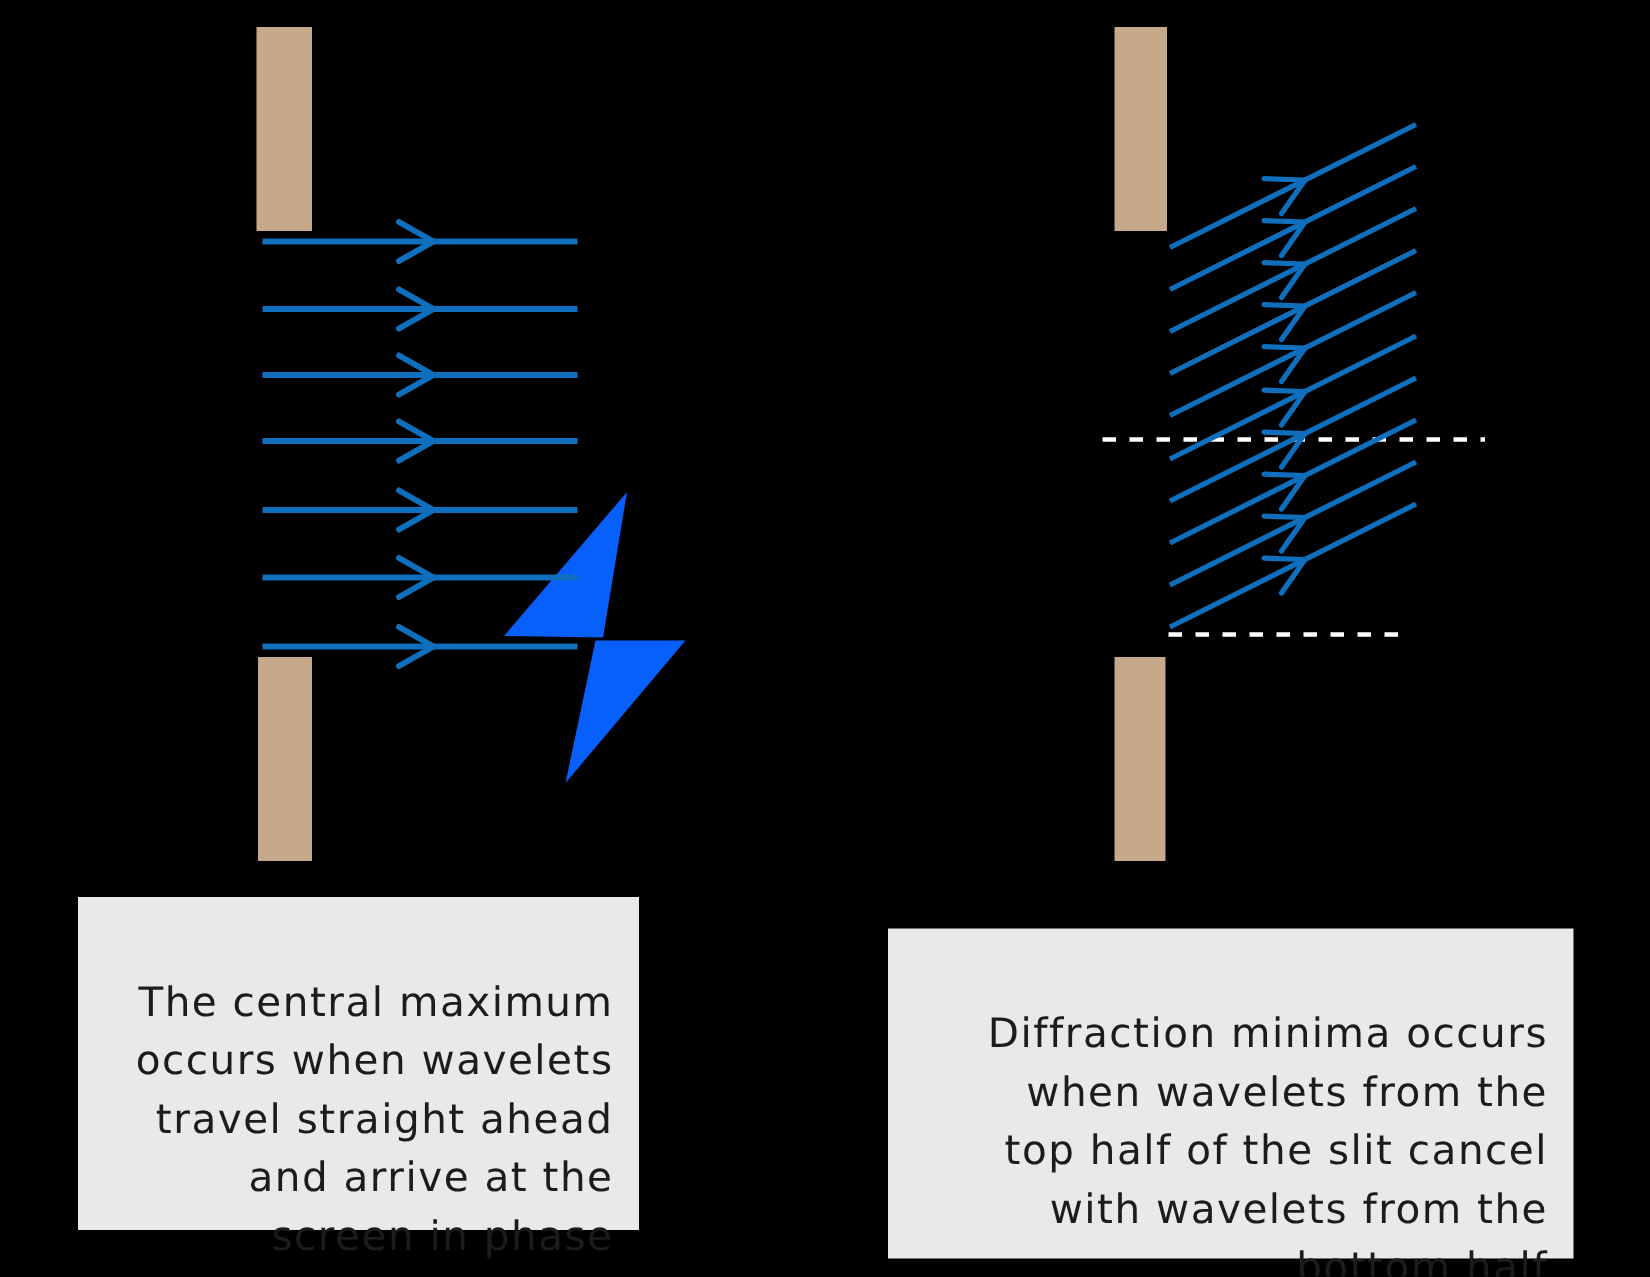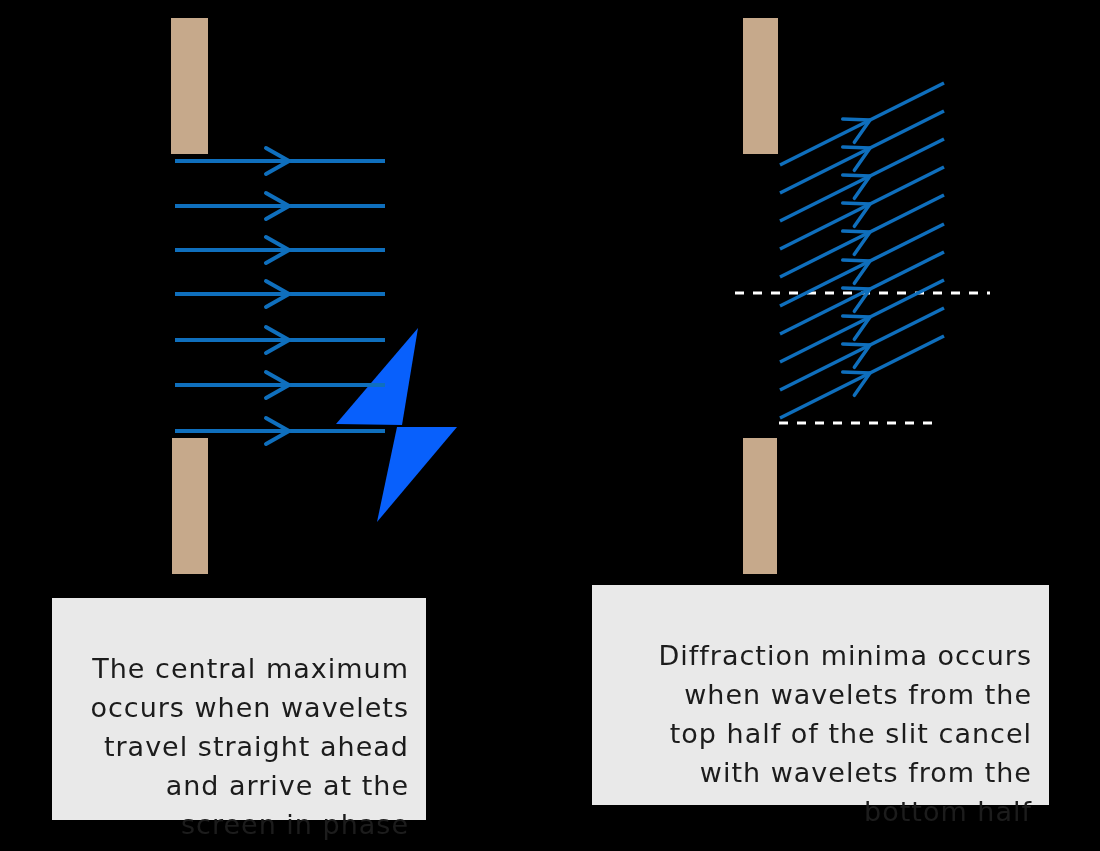--- a/index.html
+++ b/index.html
@@ -34,21 +34,21 @@
     color:var(--caption-text);
     font-size:27px;
     line-height:39px;
     letter-spacing:1px;
     padding:12px 17px;
     box-sizing:border-box;
     white-space:pre-line;
     text-align:right;
   }
   .caption-left{left:52px;top:598px;width:374px;height:222px;}
-  .caption-right{left:592px;top:585px;width:457px;height:220px;}
+  .caption-right{left:592px;top:619px;width:457px;height:220px;}
 </style>
 </head>
 <body>
 
 <div class="canvas">
 
   <svg class="figure-svg" width="1100" height="851" viewBox="0 0 1100 851">
 
     <g>
       <rect class="barrier" x="171" y="18" width="37" height="136"></rect>

